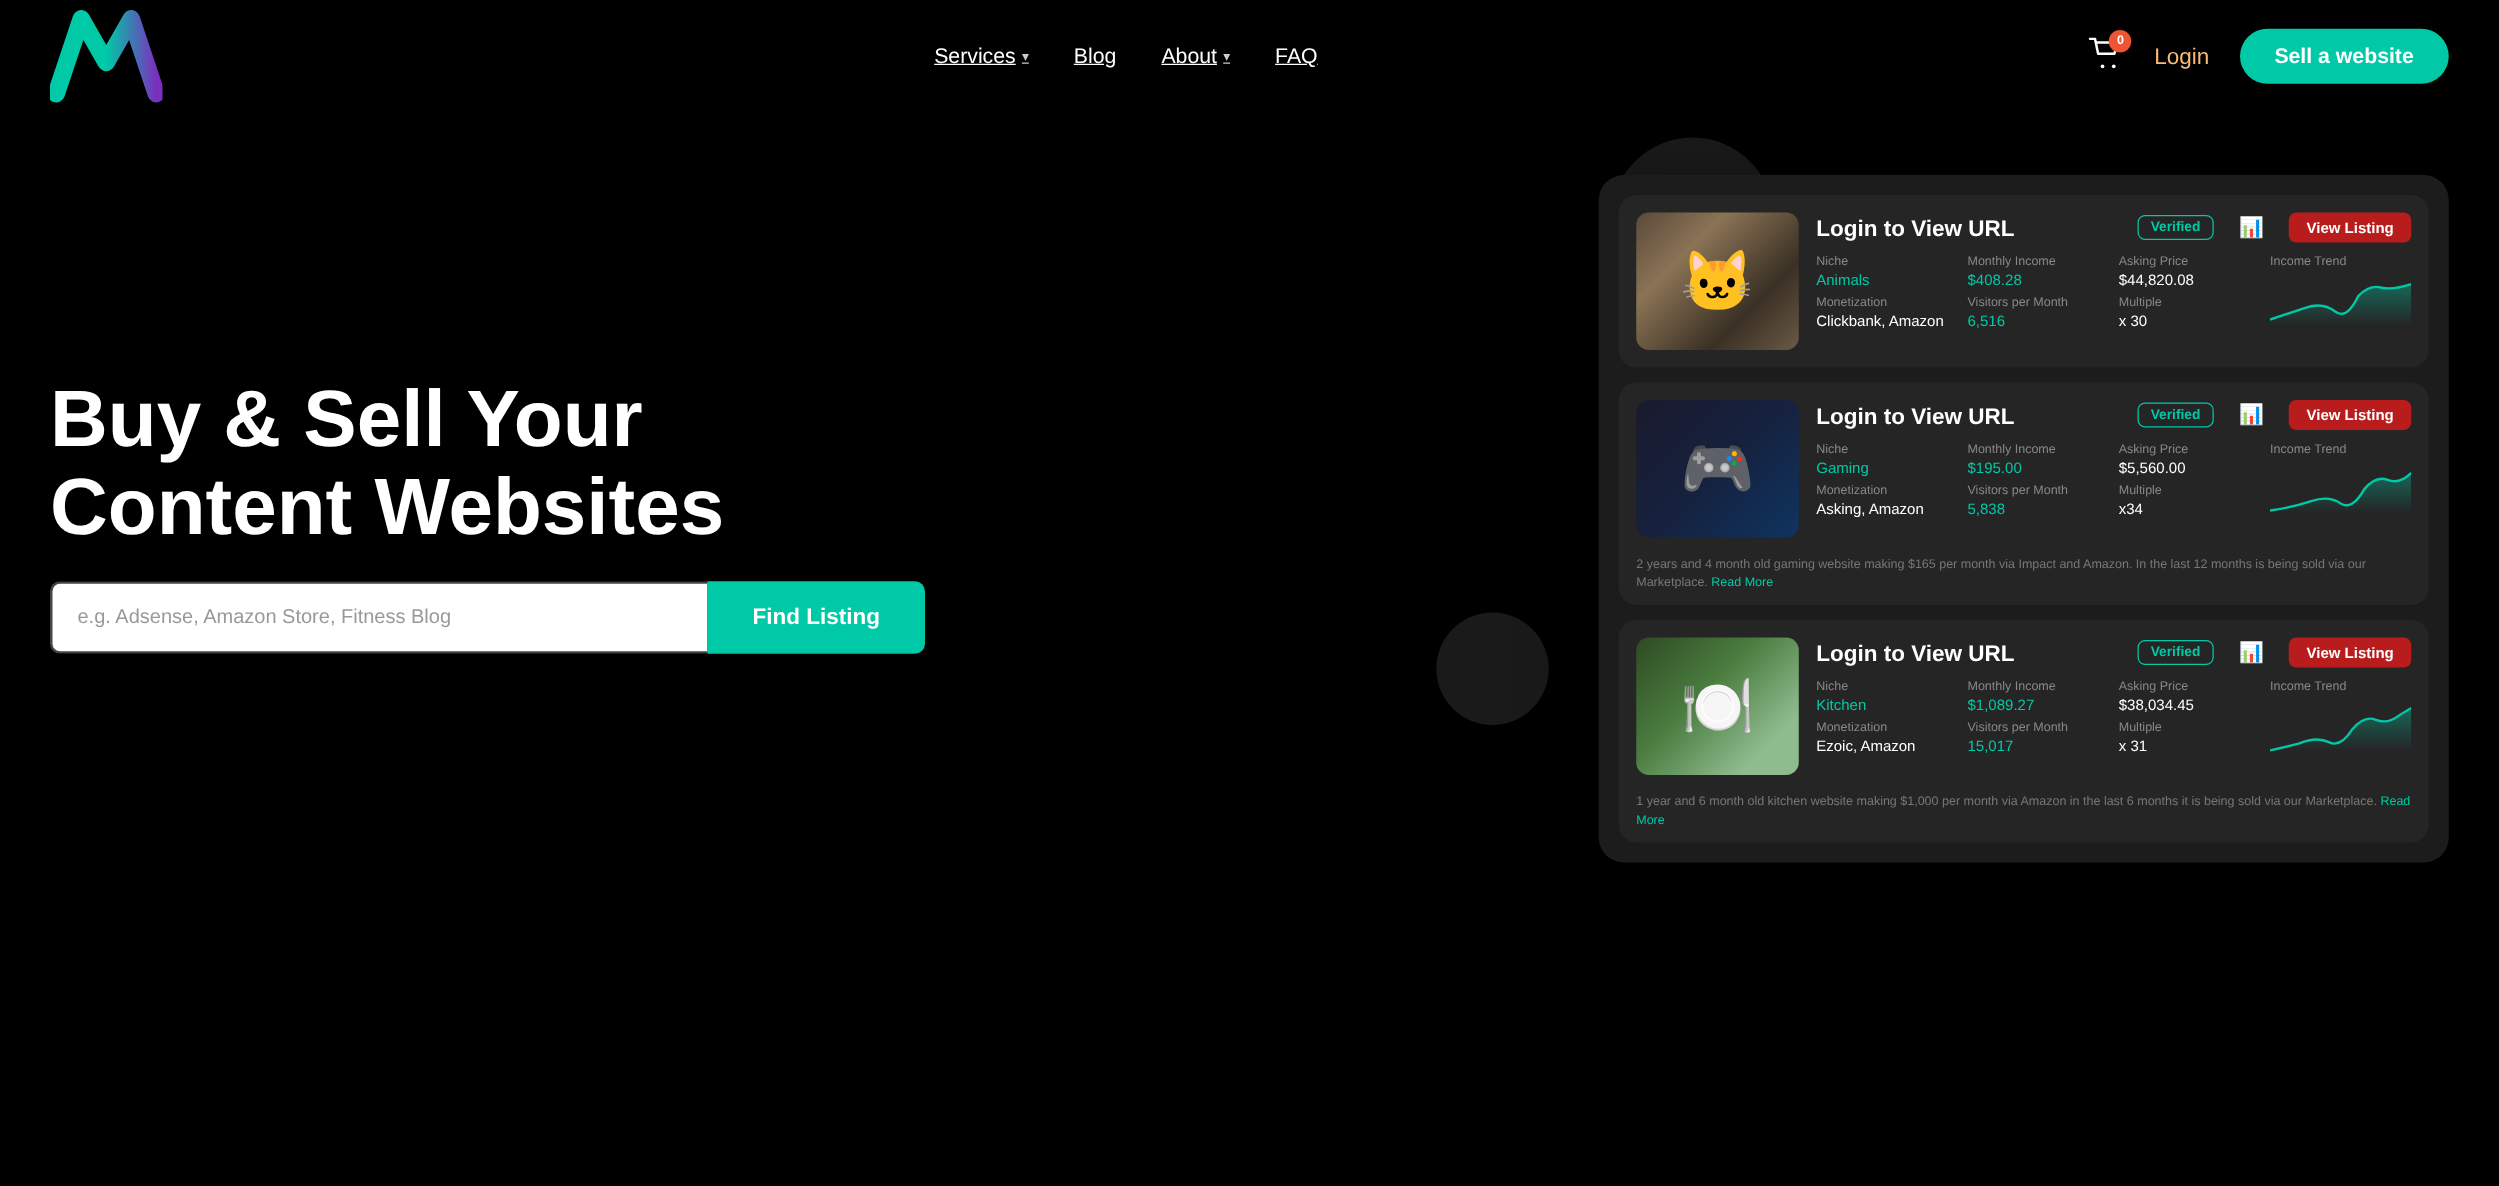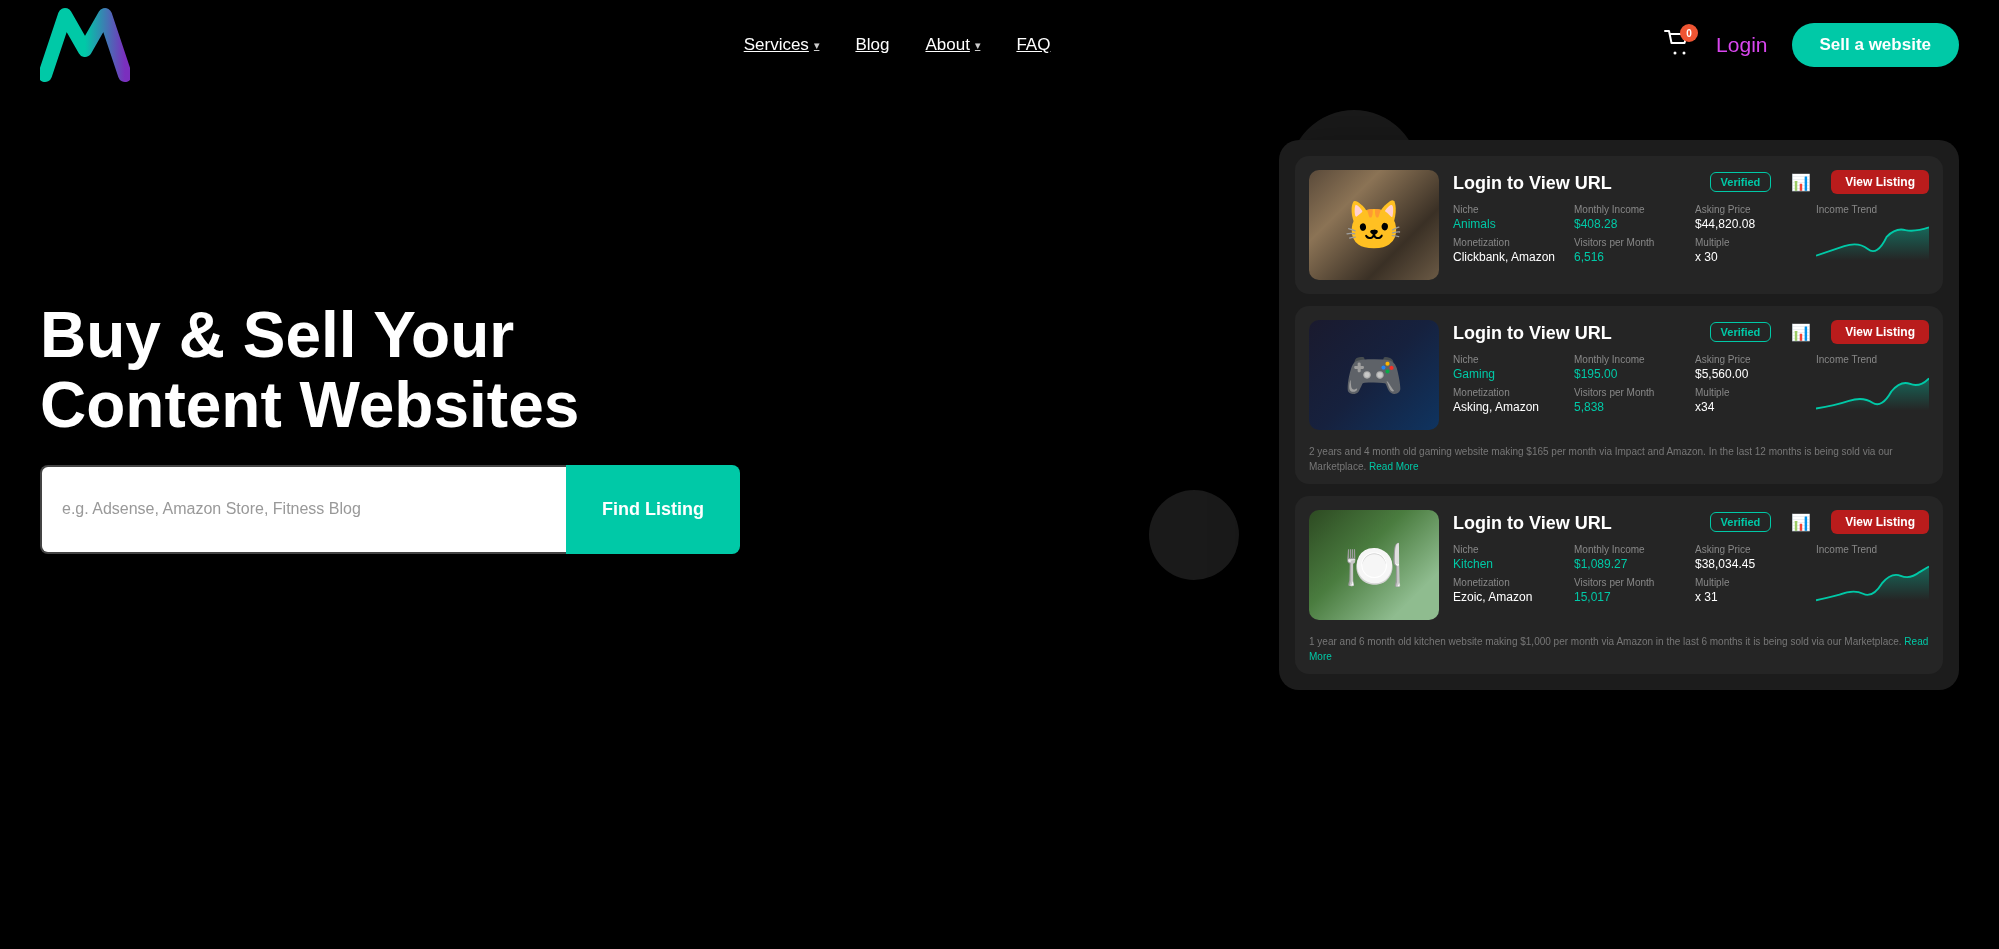--- a/index.html
+++ b/index.html
@@ -69,22 +69,22 @@
       height: 18px;
       font-size: 10px;
       display: flex;
       align-items: center;
       justify-content: center;
       font-weight: bold;
     }
     .login-btn {
       background: transparent;
       border: none;
-      color: #d946ef;
-      font-size: 21px;
+      color: #fdba74;
+      font-size: 18px;
       cursor: pointer;
     }
     .sell-btn {
       background: #00c9a7;
       color: #fff;
       border: none;
       border-radius: 30px;
       padding: 12px 28px;
       font-size: 17px;
       font-weight: 600;
@@ -171,21 +171,21 @@
       font-size: 16px;
       color: #333;
       outline: none;
     }
     .search-input::placeholder { color: #999; }
     .find-btn {
       background: #00c9a7;
       color: #fff;
       border: none;
       border-radius: 0 8px 8px 0;
-      padding: 34px 36px;
+      padding: 18px 36px;
       font-size: 18px;
       font-weight: 700;
       cursor: pointer;
       white-space: nowrap;
     }
 
     
     .hero-right {
       flex: 0 0 680px;
       padding-top: 20px;

